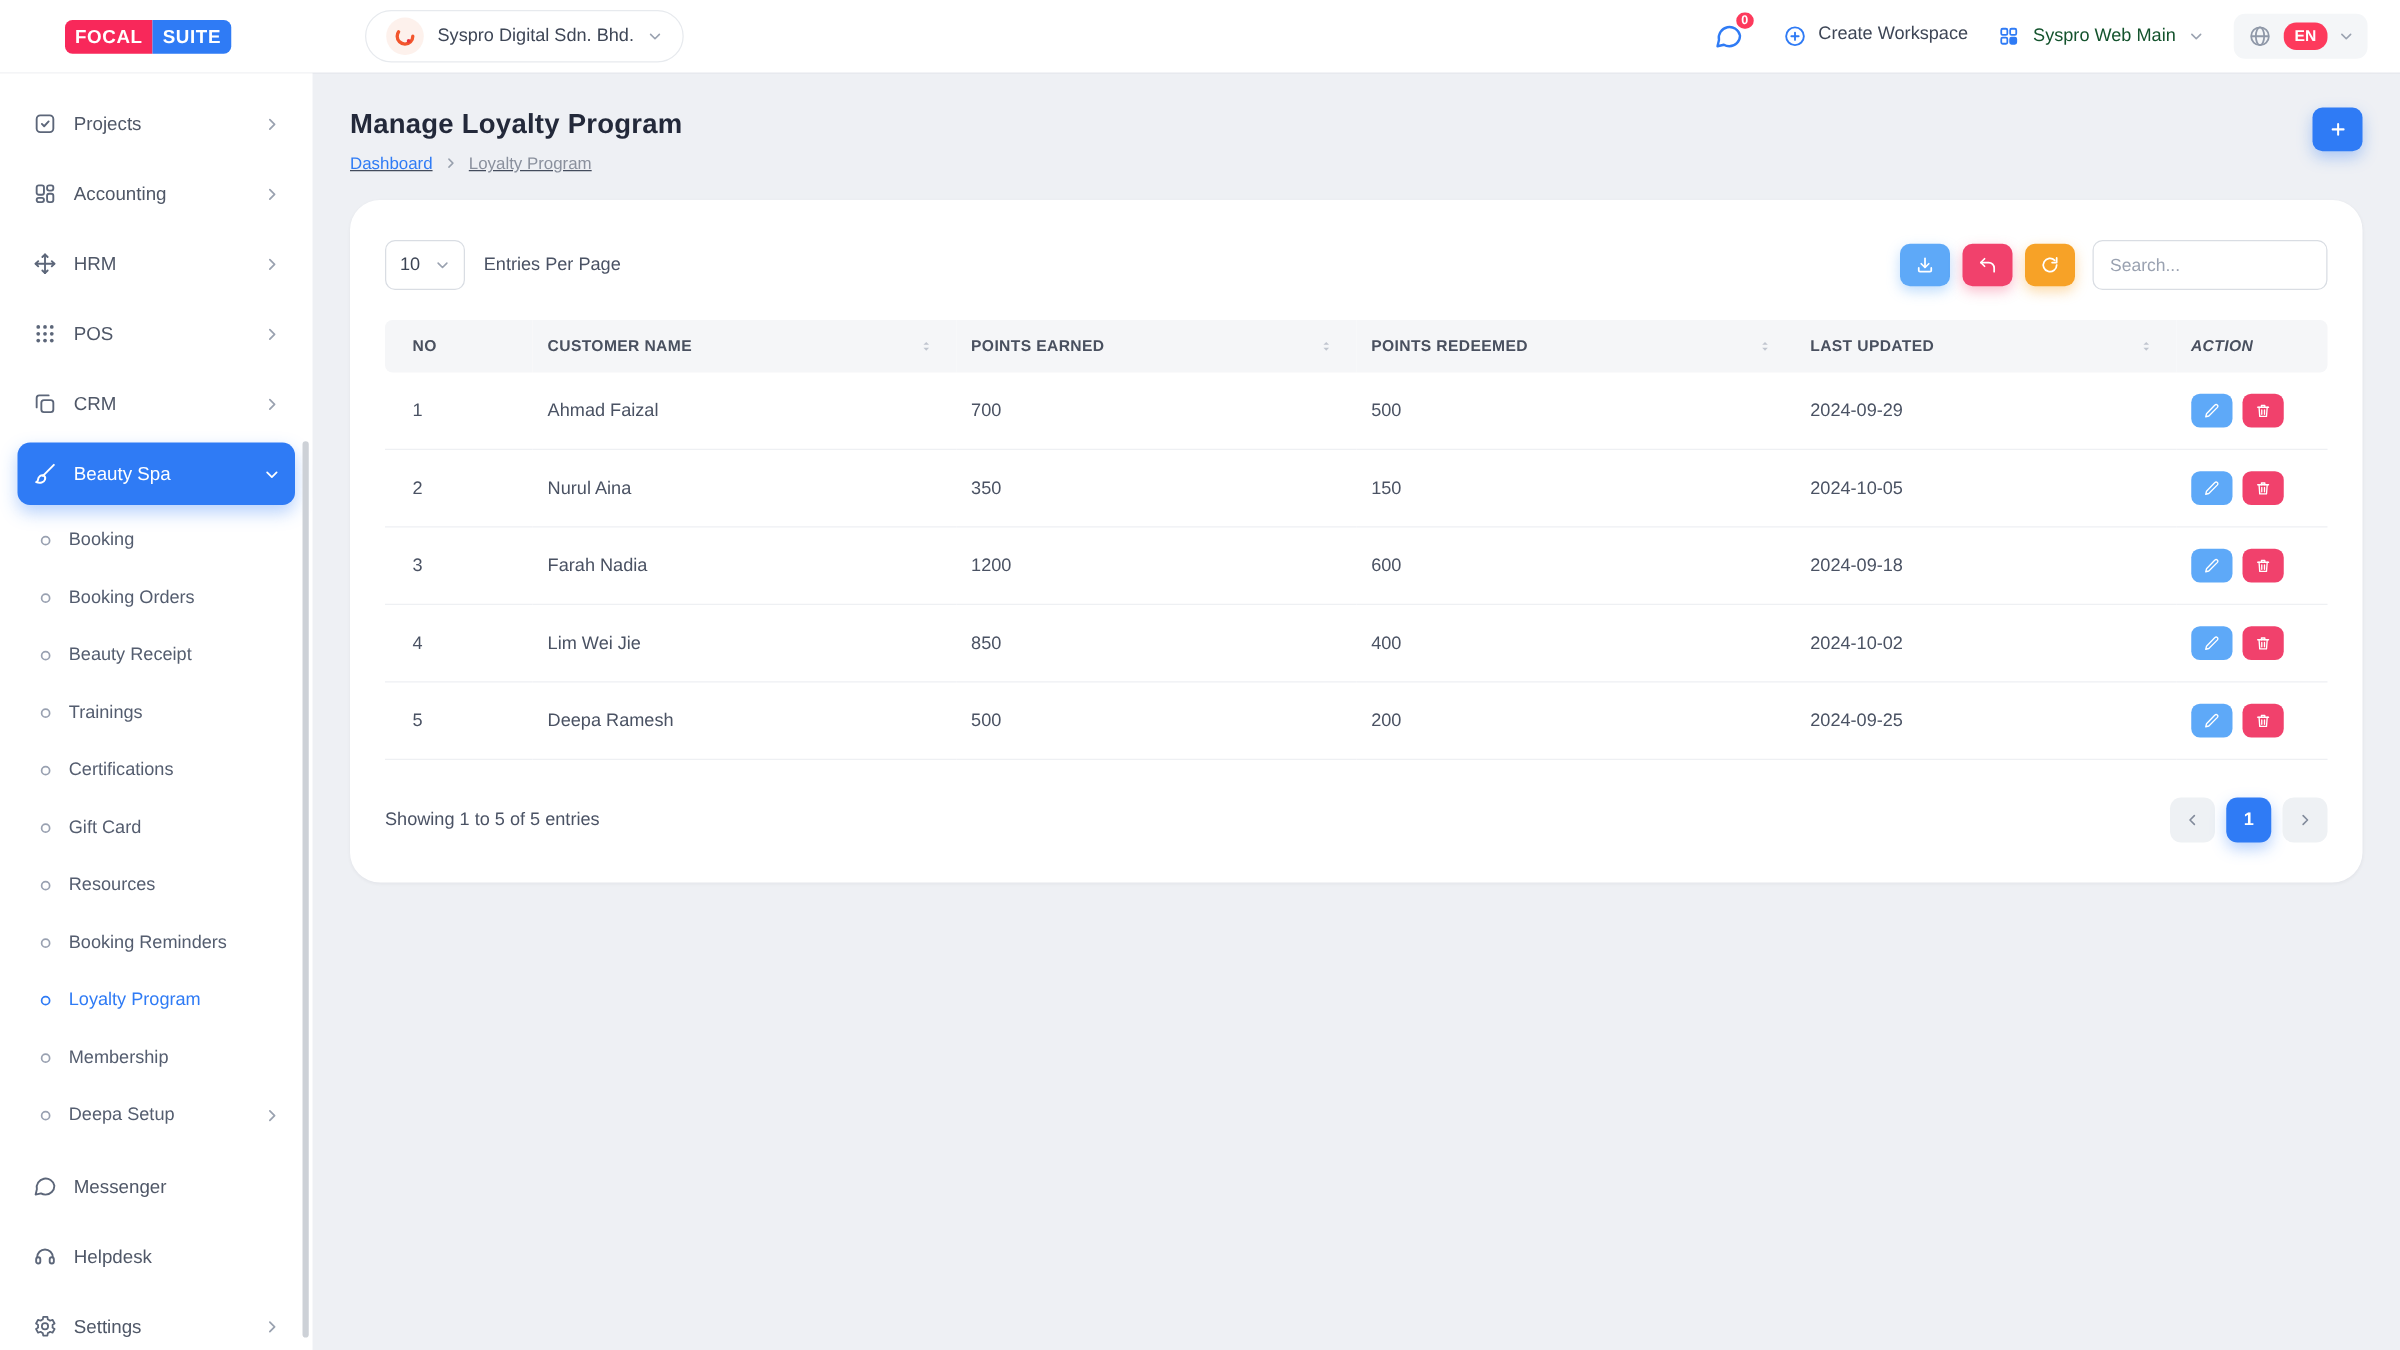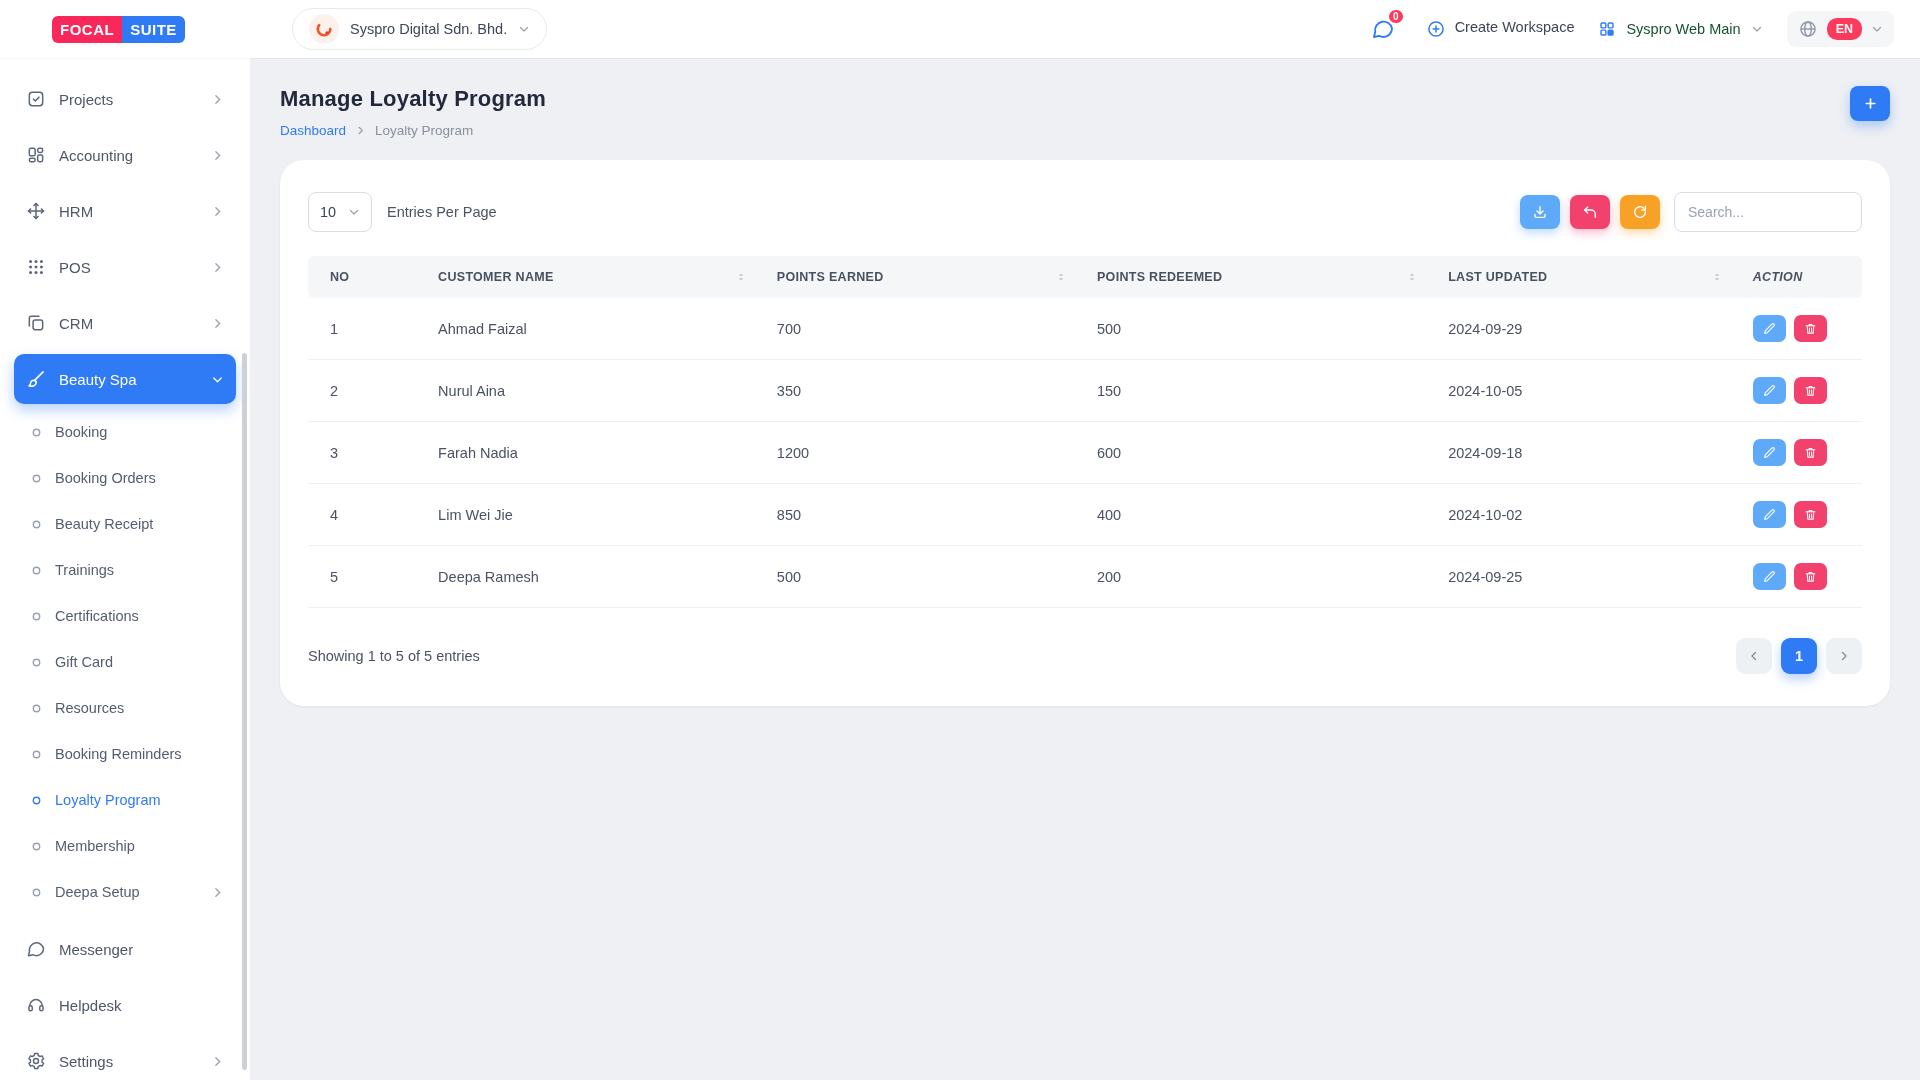--- a/index.html
+++ b/index.html
@@ -79,21 +79,21 @@
   .nav-item.sub .nav-icon svg { width:11px; height:11px; }
   .nav-item.sub.active { color:var(--primary); }
   .nav-item.sub.active .nav-icon { color:var(--primary); }
   .nav-item.gap { margin-top:10px; }
   .sb-scroll { position:absolute; top:295px; bottom:10px; right:3px; width:5px; border-radius:3px; background:#cdd1d7; cursor:pointer; }
 
   
   .main { flex:1; padding:28px 30px 0; overflow:hidden; }
   .page-head { display:flex; justify-content:space-between; align-items:flex-start; }
   .page-title { font-size:22px; font-weight:700; color:#23293a; letter-spacing:.2px; }
-  .breadcrumb { margin-top:11px; display:flex; align-items:center; gap:9px; font-size:13.5px; }
+  .breadcrumb { margin-top:11px; display:flex; align-items:center; gap:9px; font-size:13.5px;text-decoration:underline; }
   .bc-link { color:var(--primary); cursor:pointer; text-decoration:none; }
   .bc-sep { color:#98a0ad; display:flex; }
   .bc-sep svg { width:11px; height:11px; }
   .bc-cur { color:#8a909d; }
   .add-btn {
     width:40px; height:35px; background:var(--primary); color:#fff; border-radius:8px;
     display:flex; align-items:center; justify-content:center; box-shadow:0 5px 12px rgba(47,123,245,.35);
   }
   .add-btn svg { width:15px; height:15px; }
 

